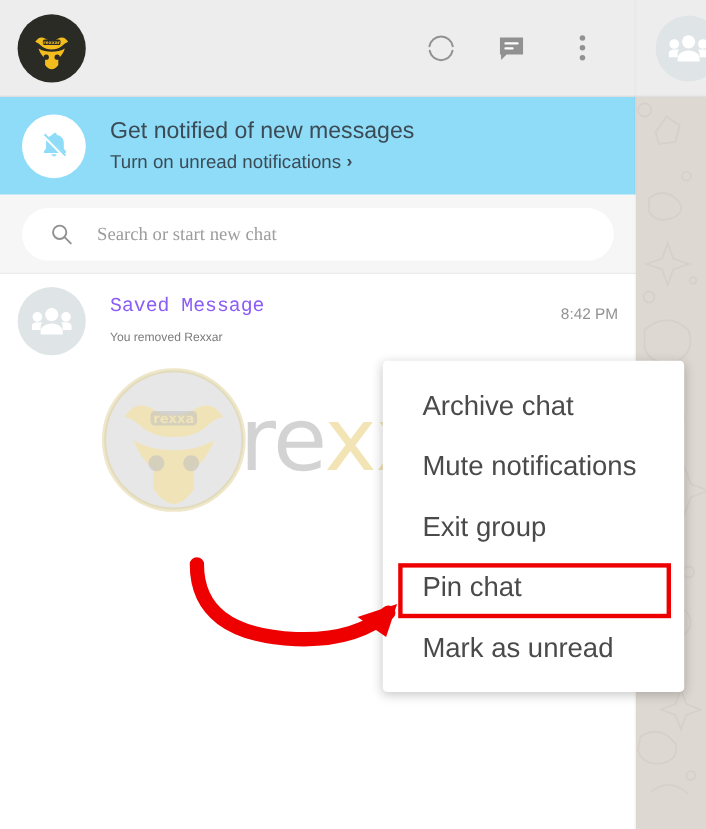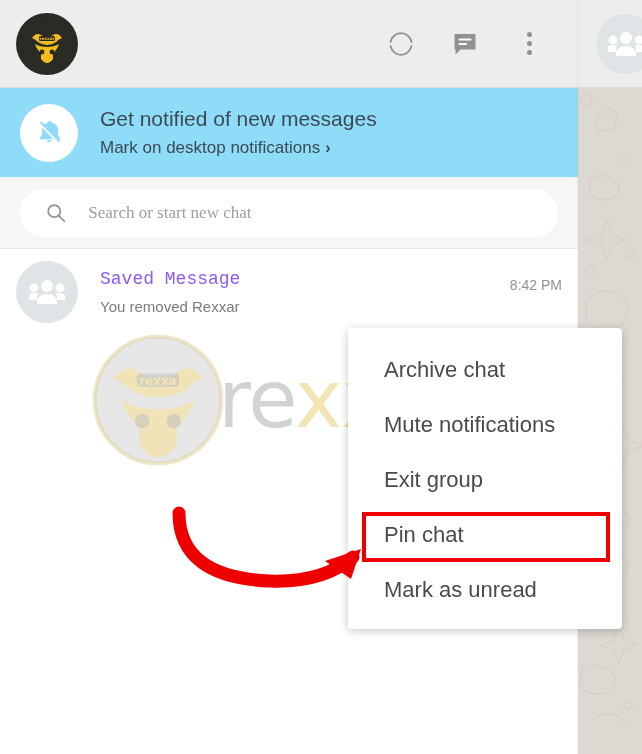--- a/index.html
+++ b/index.html
@@ -173,21 +173,21 @@
     min-width: 0;
   }
   .chat-title {
     font-size: 18px;
     color: #8b5cf6;
     line-height: 28px;
     white-space: nowrap;
     font-family: Liberation Mono, monospace;
   }
   .chat-sub {
-    font-size: 15px;
+    font-size: 11px;
     color: #7b7b7b;
     line-height: 26px;
     margin-top: 1px;
     white-space: nowrap;
   }
   .chat-time {
     font-size: 14px;
     color: #919191;
     align-self: flex-start;
     margin-top: 28px;
@@ -227,21 +227,21 @@
     border-radius: 4px;
     box-shadow: 0 2px 10px rgba(0,0,0,.22);
     padding: 14px 0 12px 0;
     z-index: 6;
   }
   .menu-item {
     height: 55px;
     display: flex;
     align-items: center;
     padding-left: 36px;
-    font-size: 22px;
+    font-size: 25px;
     color: #4a4a4a;
     cursor: pointer;
   }
 
   
   .red-box {
     position: absolute;
     left: 362px; top: 512px;
     width: 248px; height: 50px;
     border: 4px solid #ee0000;
@@ -358,21 +358,21 @@
           <path d="M15 3.6c-.9 0-1.6.7-1.6 1.6v.8c-3.1.7-5.4 3.5-5.4 6.8v4.3l-2 2.6v1.4h14.3l-9.1-9.1V12.8c0-2.3 1.6-4.3 3.8-4.8M19.8 17.1v-4.3c0-3.3-2.3-6.1-5.4-6.8" fill="#8fdcf8"></path>
           <path d="M8 11.5c0-3.6 2.9-6.5 6.4-6.8V4.3a1.6 1.6 0 0 1 3.2 0v.4c3.5.3 6.4 3.2 6.4 6.8v5.6l2 2.6v1.5H6v-1.5l2-2.6z" fill="#8fdcf8"></path>
           <path d="M12.6 22.3a2.6 2.6 0 0 0 5 0z" fill="#8fdcf8"></path>
           <line x1="5.5" y1="4.5" x2="25" y2="24.5" stroke="#ffffff" stroke-width="3.4"></line>
           <line x1="6.5" y1="4" x2="25.5" y2="23.5" stroke="#8fdcf8" stroke-width="1.8"></line>
         </svg>
       </div>
       <div class="notif-text">
         <div class="notif-title">Get notified of new messages</div>
         <div class="notif-sub">
-          <span>Mark on desktop notifications</span>
+          <span>Turn on unread notifications</span>
           <span class="chev">›</span>
         </div>
       </div>
     </div>
 
     <div class="search-row">
       <div class="search-box">
         <svg width="22" height="22" viewBox="0 0 22 22">
           <circle cx="9" cy="9" r="6.6" fill="none" stroke="#919191" stroke-width="1.9"></circle>
           <line x1="13.8" y1="13.8" x2="20" y2="20" stroke="#919191" stroke-width="1.9" stroke-linecap="round"></line>

